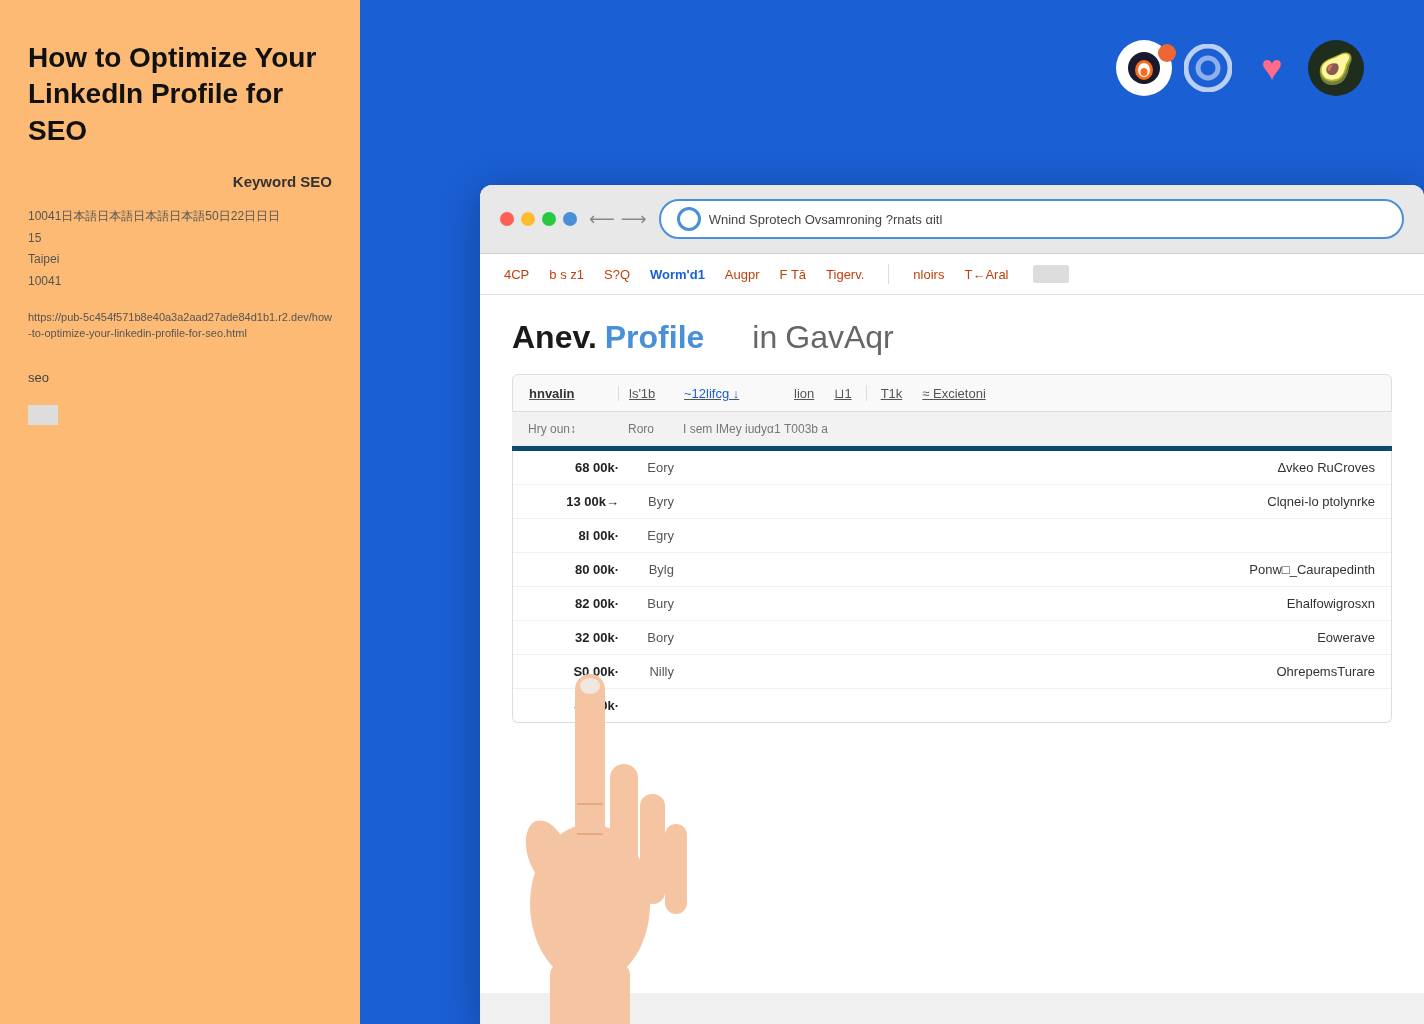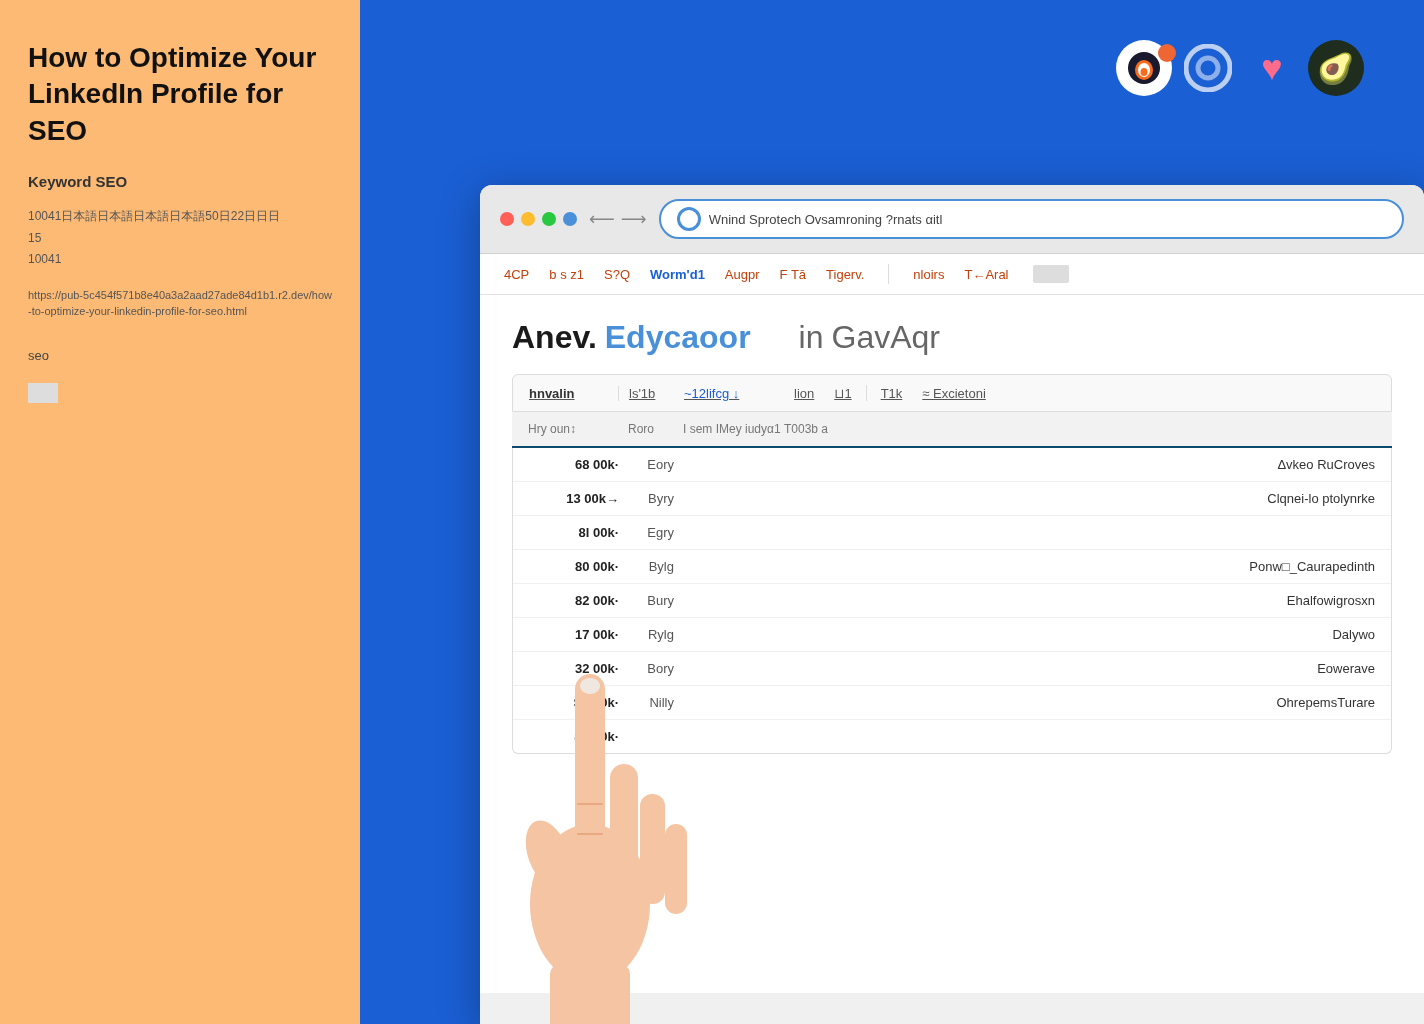--- a/index.html
+++ b/index.html
@@ -27,20 +27,21 @@
       font-size: 28px;
       font-weight: 700;
       color: #111;
       line-height: 1.3;
     }
     .left-panel .keyword-label {
       font-size: 15px;
       font-weight: 600;
       color: #333;
       margin-top: 8px;
+      text-align: right;
     }
     .left-panel .meta-info {
       font-size: 12px;
       color: #555;
       line-height: 1.8;
     }
     .left-panel .url-info {
       font-size: 11px;
       color: #555;
       word-break: break-all;
@@ -224,21 +225,21 @@
       border-top: none;
       border-radius: 0 0 6px 6px;
       overflow: hidden;
       text-align: right;
     }
     .table-row-header {
       display: flex;
       align-items: center;
       padding: 10px 16px;
       background: #f2f2f2;
-      border-bottom: 2px solid #0c4a6e;
+      border-bottom: 5px solid #0c4a6e;
       font-size: 12px;
       color: #777;
     }
     .data-row {
       display: flex;
       align-items: center;
       padding: 9px 16px;
       border-bottom: 1px solid #f0f0f0;
       font-size: 13px;
     }
@@ -271,20 +272,21 @@
   </style>
 </head>
 <body>
 
 <div class="left-panel">
   <h1 class="article-title">How to Optimize Your LinkedIn Profile for SEO</h1>
   <div class="keyword-label">Keyword SEO</div>
   <div class="meta-info">
     <div>10041日本語日本語日本語日本語50日22日日日</div>
     <div>15</div>
+    <div>Taipei</div>
     <div>10041</div>
   </div>
   <div class="url-info">https://pub-5c454f571b8e40a3a2aad27ade84d1b1.r2.dev/how-to-optimize-your-linkedin-profile-for-seo.html</div>
   <div class="tag">seo</div>
   <div class="tag-box"></div>
 </div>
 
 <div class="right-panel">
 
   <div class="browser-icons">
@@ -349,21 +351,21 @@
         <span style="width:1px; height:20px; background:#ddd; display:inline-block; margin:0 4px;"></span>
         <span class="toolbar-item">nloirs</span>
         <span class="toolbar-item">T←Aral</span>
         <span style="width:36px; height:18px; background:#ddd; display:inline-block; border-radius:2px; margin-left:4px;"></span>
       </div>
 
       <div class="content-area">
 
         <div class="page-title-area">
           <span class="page-title-main">Anev.</span>
-          <span class="page-title-highlight">Edycaoor</span>
+          <span class="page-title-highlight">Profile</span>
           <span class="page-title-main" style="font-weight:400; color:#666;margin-left:40px;">in</span>
           <span class="page-title-sub">GavAqr</span>
         </div>
 
         <div class="table-header">
           <span style="width:90px; font-weight:600; color:#333; border-right:1px solid #ddd; padding-right:12px;">hnvalin</span>
           <span style="width:55px; padding:0 10px;">ls'1b</span>
           <span style="width:110px; padding:0 10px; color:#1a5fd4;">~12lifcg ↓</span>
           <span style="padding:0 10px;">lion</span>
           <span style="padding:0 10px;">⊔1</span>
@@ -397,25 +399,20 @@
             <span class="col-volume">80 00k·</span>
             <span class="col-name">Bylg</span>
             <span class="col-desc">Ponw□_Caurapedinth</span>
           </div>
           <div class="data-row">
             <span class="col-volume">82 00k·</span>
             <span class="col-name">Bury</span>
             <span class="col-desc">Ehalfowigrosxn</span>
           </div>
           <div class="data-row">
-            <span class="col-volume">17 00k·</span>
-            <span class="col-name">Rylg</span>
-            <span class="col-desc">Dalywo</span>
-          </div>
-          <div class="data-row">
             <span class="col-volume">32 00k·</span>
             <span class="col-name">Bory</span>
             <span class="col-desc">Eowerave</span>
           </div>
           <div class="data-row">
             <span class="col-volume">S0 00k·</span>
             <span class="col-name">Nilly</span>
             <span class="col-desc">OhrepemsTurare</span>
           </div>
           <div class="data-row">

